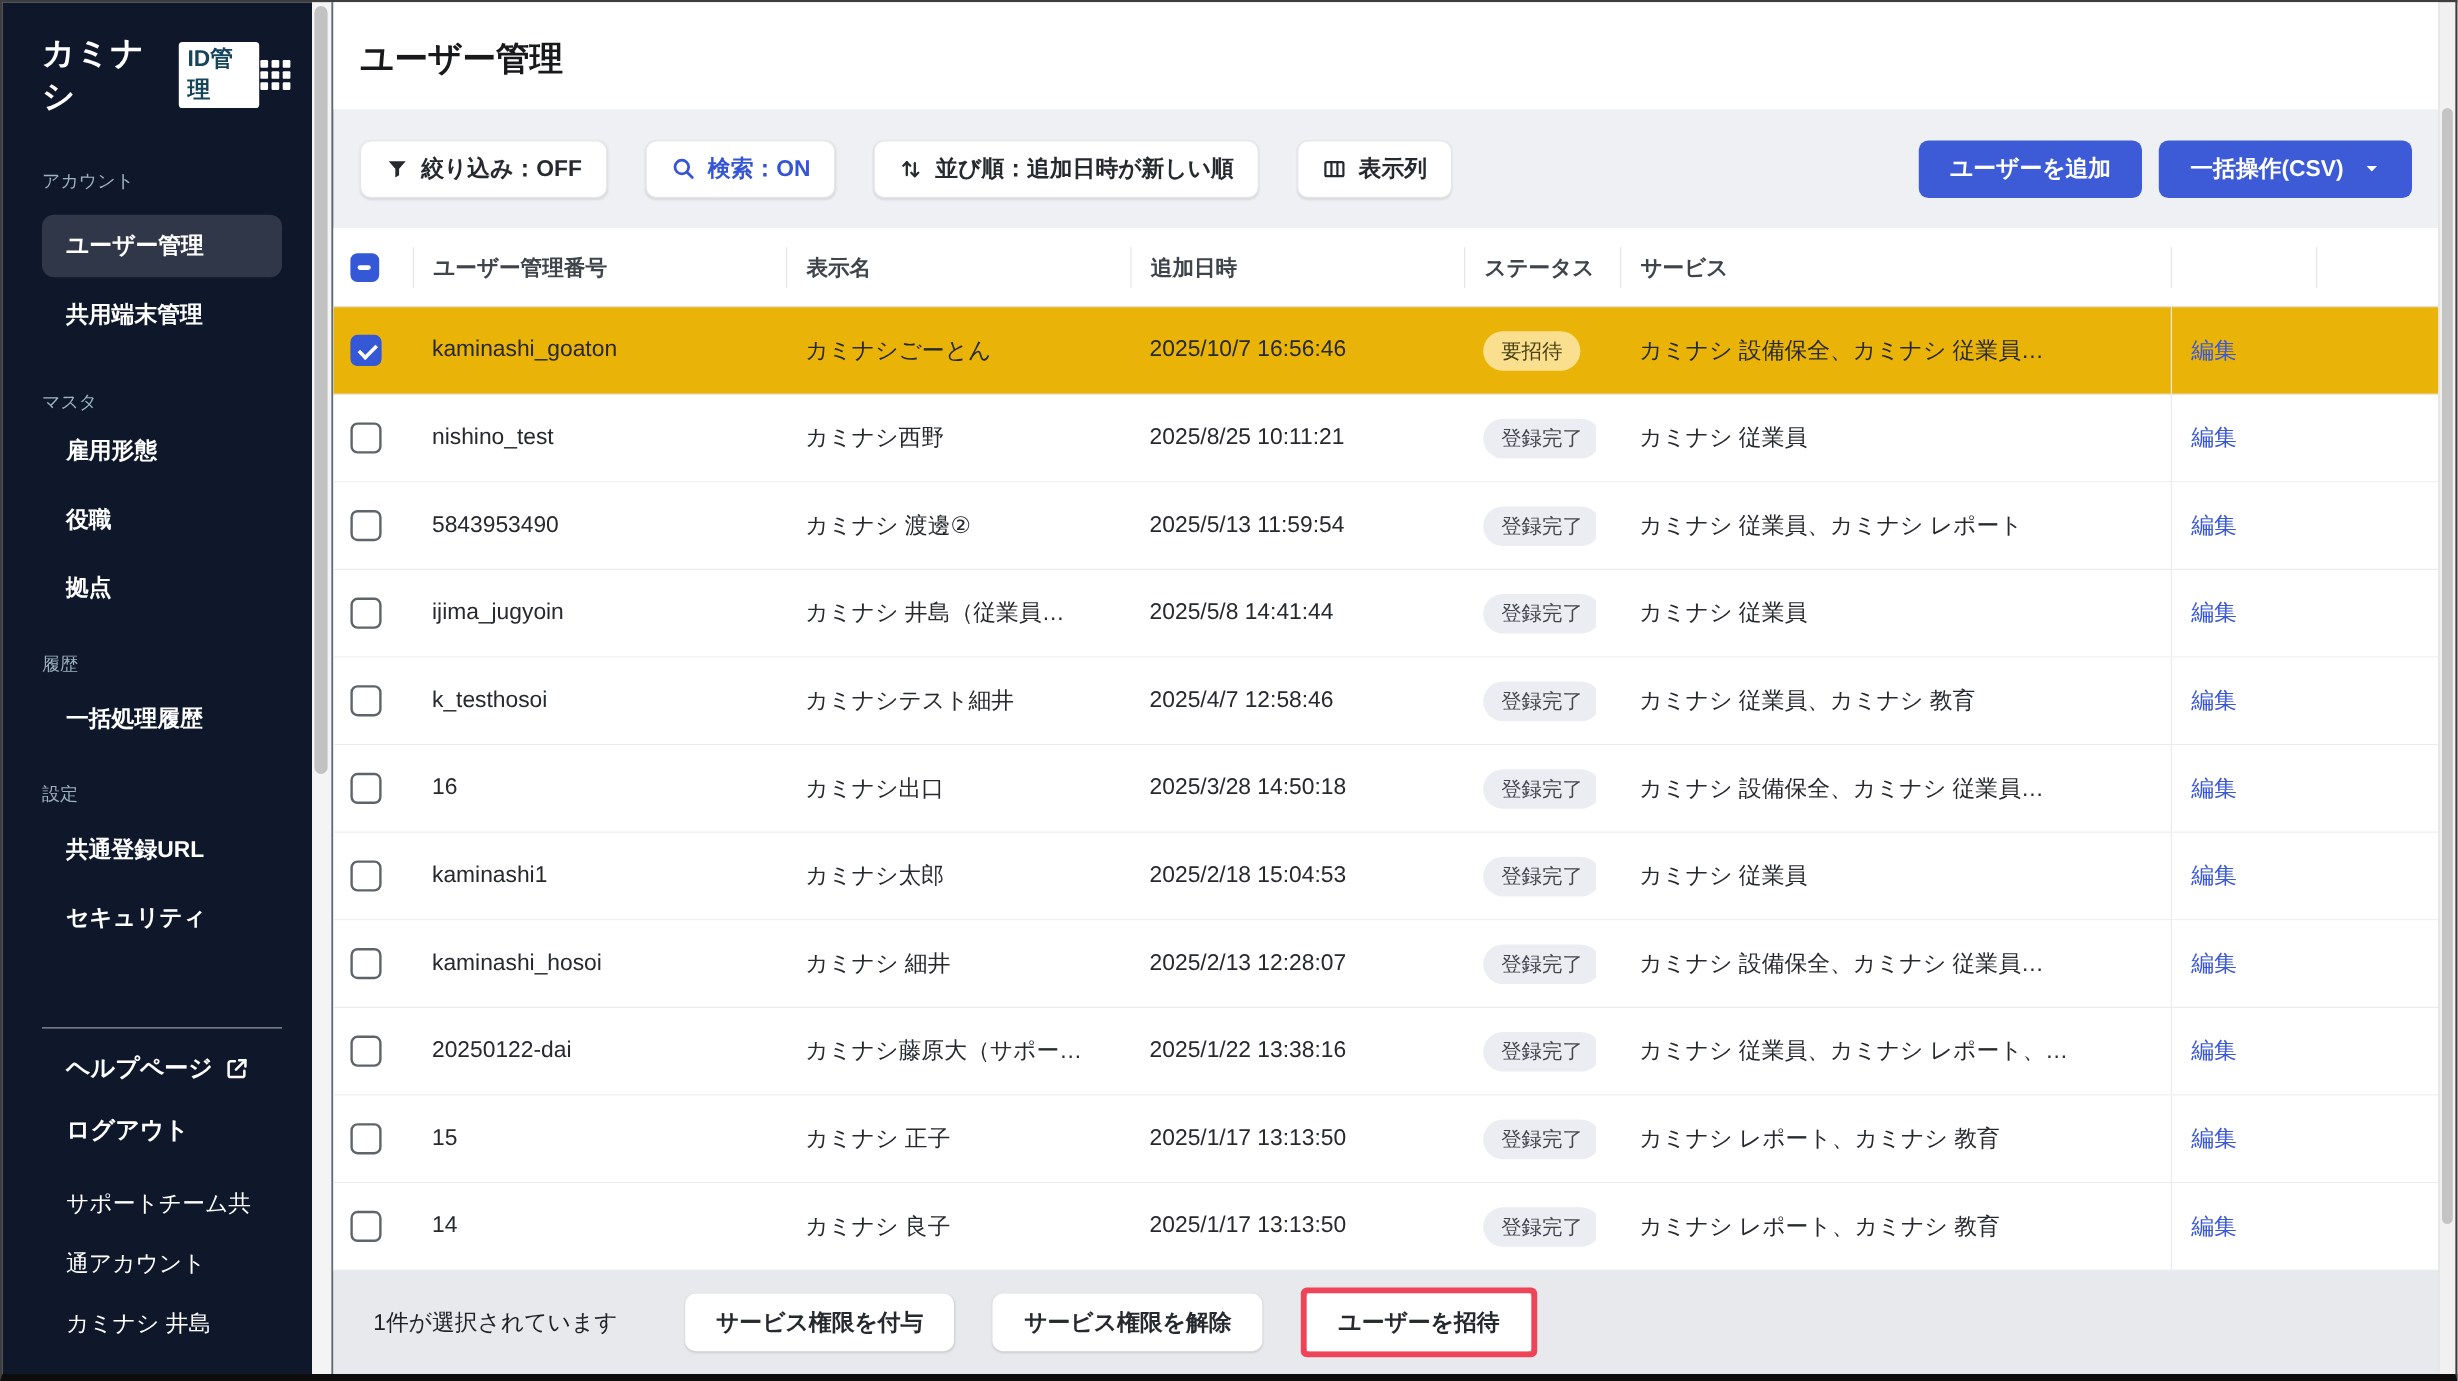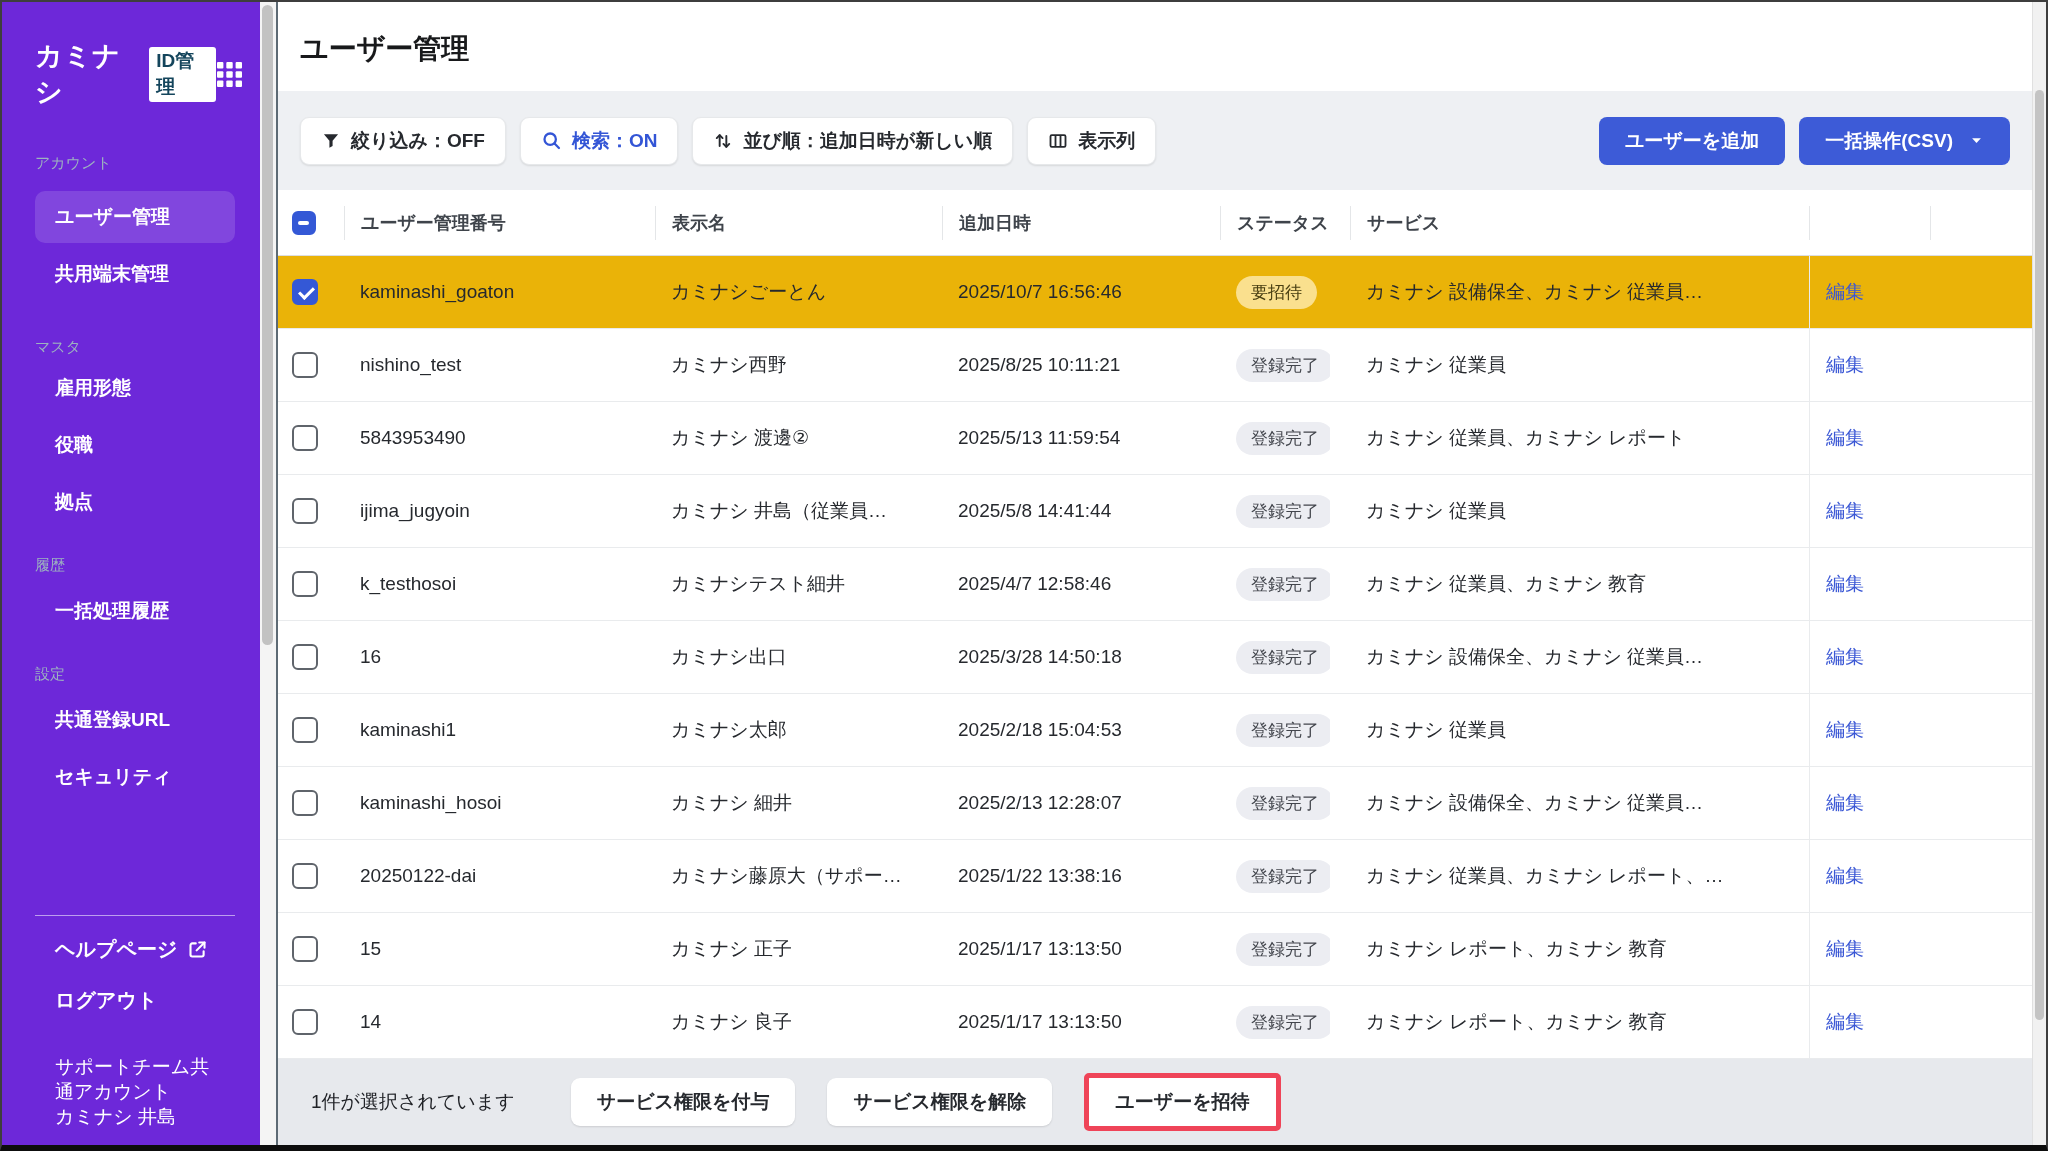--- a/index.html
+++ b/index.html
@@ -2,56 +2,56 @@
 <html lang="ja"><head>
 <meta charset="utf-8">
 <style>
   * { box-sizing: border-box; margin: 0; padding: 0; }
   html,body { width:2048px; height:1151px; overflow:hidden; background:#9a9a9a;
     font-family:"Liberation Sans","DejaVu Sans",sans-serif; }
   .window { width:2048px; height:1151px; display:flex;
     border:2px solid #3e3e3e; border-bottom:6px solid #0d0d0d; background:#fff; }
 
   
-  .sidebar { width:258px; flex:0 0 258px; background:#6d28d9; color:#fff;
-    display:flex; flex-direction:column; padding:36px 25px 16px 33px; }
+  .sidebar { width:258px; flex:0 0 258px; background:#0f172a; color:#fff;
+    display:flex; flex-direction:column; padding:24px 25px 16px 33px; }
   .logo-row { display:flex; align-items:center; }
   .logo-text { font-size:27px; font-weight:800; letter-spacing:1px; color:#fff; }
   .logo-badge { margin-left:8px; background:#fff; color:#14455c; font-weight:800;
     font-size:19px; padding:1px 7px 2px; border-radius:3px; }
   .grid-icon { margin-left:auto; margin-right:-8px; cursor:pointer; display:flex; }
   .section-label { font-size:15px; color:#9db3bf; font-weight:500; }
   .sec-1 { margin-top:44px; } .sec-2 { margin-top:38px; }
   .sec-3 { margin-top:28px; } .sec-4 { margin-top:28px; }
   .side-item { font-size:19px; font-weight:600; color:#fff; padding:13px 20px;
     border-radius:10px; margin-top:5px; cursor:pointer; white-space:nowrap; }
   .side-item.active { background:rgba(255,255,255,.14); }
   .side-footer { margin-top:auto; }
   .side-divider { border:0; border-top:1px solid rgba(255,255,255,.55); margin:0 0 8px; }
   .side-link { display:flex; align-items:center; gap:10px; font-size:20px; font-weight:600;
     padding:12px 20px; cursor:pointer; }
-  .account-block { margin-top:28px; padding-left:20px; font-size:19px; line-height:25px; }
+  .account-block { margin-top:12px; padding-left:20px; font-size:19px; line-height:50px; }
   .account-name { width:168px; word-break:break-all; }
 
   
   .side-scrollbar { width:16px; flex:0 0 16px; background:#f4f4f4; position:relative; }
   .side-scrollbar .thumb { position:absolute; left:2px; width:11px; top:3px; height:640px;
     background:#c2c2c2; border-radius:6px; }
   .pane-divider { width:2px; flex:0 0 2px; background:#5d6a74; }
   .main-scrollbar { width:14px; flex:0 0 14px; background:#f1f1f1; position:relative;
     border-left:1px solid #e0e0e0; }
   .main-scrollbar .thumb { position:absolute; left:2px; width:9px; top:88px; height:930px;
     background:#c4c4c4; border-radius:5px; }
 
   
   .main { flex:1 1 auto; display:flex; flex-direction:column; background:#eef0f3; min-width:0; }
   .page-header { background:#fff; height:90px; padding:28px 0 0 22px; }
   .page-title { font-size:28px; font-weight:700; color:#18191b; }
 
-  .toolbar { height:100px; display:flex; align-items:center; padding:0 22px; gap:14px; }
+  .toolbar { height:100px; display:flex; align-items:center; padding:0 22px; gap:32px; }
   .tbtn { display:flex; align-items:center; gap:10px; background:#fff; height:48px;
     padding:0 20px; border-radius:9px; border:1px solid #e6e8ea; font-size:19px;
     font-weight:600; color:#26292e; cursor:pointer; box-shadow:0 1px 2px rgba(0,0,0,.10);
     white-space:nowrap; }
   .tbtn.blue { color:#3355d6; }
   .toolbar-right { margin-left:auto; display:flex; gap:14px; }
   .pbtn { display:flex; align-items:center; gap:16px; background:#3d5bd7; color:#fff;
     height:48px; padding:0 26px; border:none; border-radius:8px; font-size:19px;
     font-weight:600; cursor:pointer; font-family:inherit; }
 

